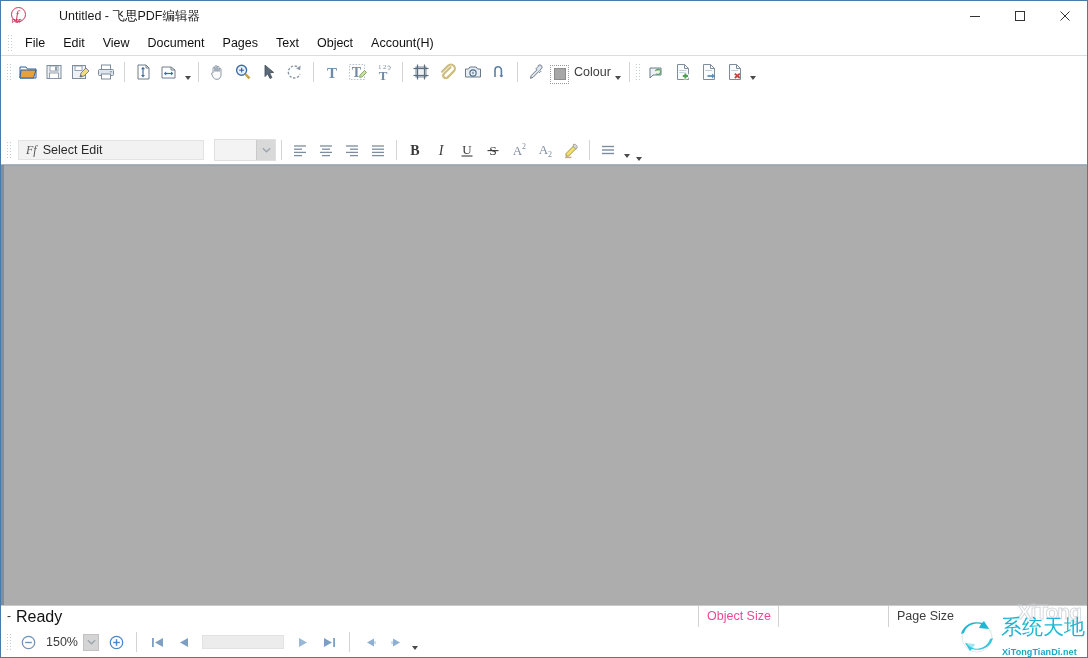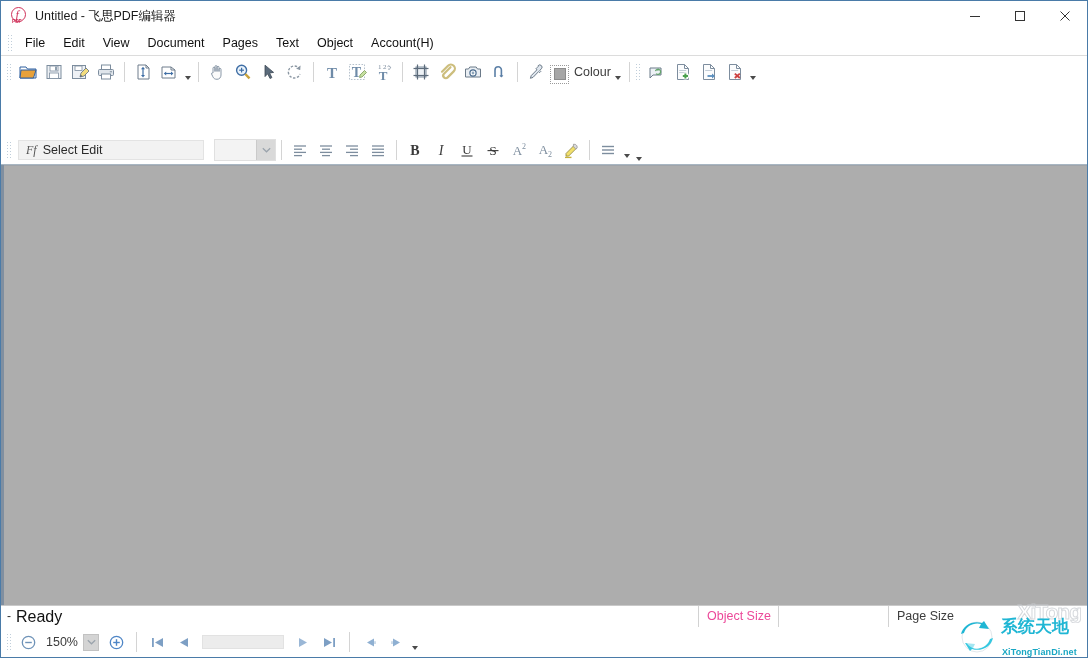--- a/index.html
+++ b/index.html
@@ -54,20 +54,21 @@
     font-size: 5px;
     letter-spacing: -0.2px;
     color: #d0315a;
     font-weight: bold;
   }
   .title-text {
     font-size: 12.5px;
     color: #1a1a1a;
     line-height: 30px;
     white-space: nowrap;
+    margin-left: 24px;
   }
   .win-buttons {
     position: absolute;
     right: 0; top: 0;
     height: 30px;
     display: flex;
   }
   .win-btn {
     width: 45px; height: 30px;
     display: flex; align-items: center; justify-content: center;
@@ -329,22 +330,22 @@
     overflow: hidden;
   }
   .wm-main {
     position: absolute;
     right: 0; bottom: 0;
     width: 128px; height: 40px;
   }
   .wm-cn {
     position: absolute;
     left: 46px; top: 1px;
-    font-size: 17px;
-    font-weight: bold;
+    font-size: 21px;
+    font-weight: normal;
     color: #1fb6d4;
     letter-spacing: 0px;
     line-height: 22px;
     text-shadow: 0 1px 0 rgba(255,255,255,.8);
     white-space: nowrap;
   }
   .wm-en {
     position: absolute;
     left: 47px; top: 32px;
     font-size: 9px;

